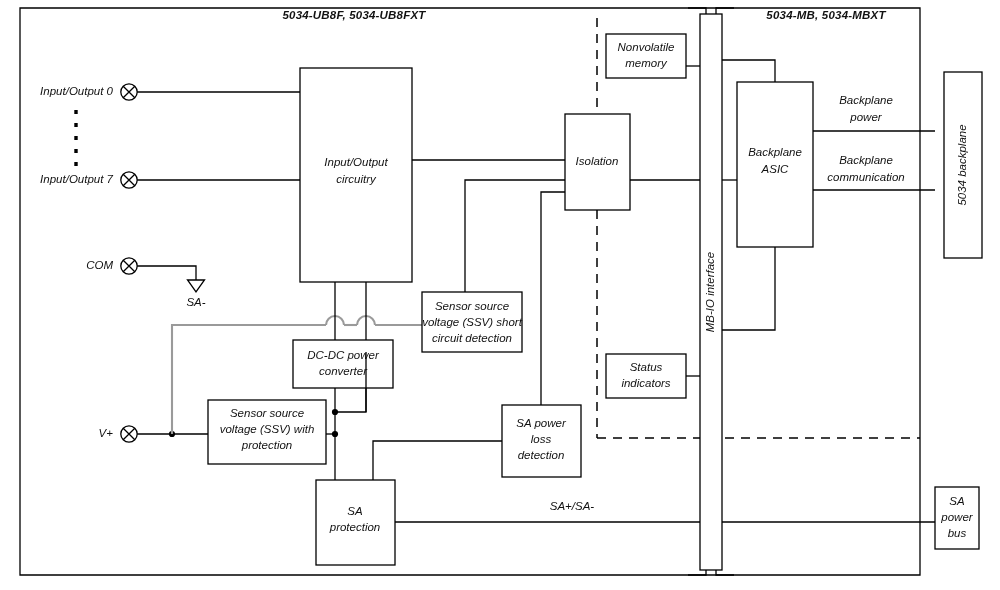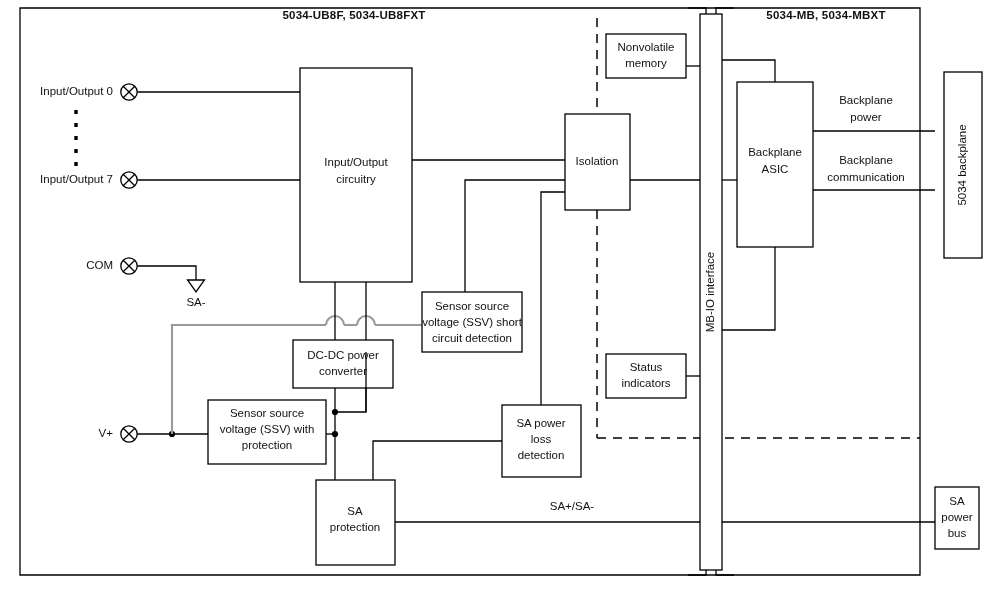--- a/index.html
+++ b/index.html
@@ -2,20 +2,21 @@
 <html><head>
 <meta charset="utf-8">
 <style>
   html,body{margin:0;padding:0;background:#ffffff;}
   #root{
     position:relative;
     width:1000px;height:590px;
     background:#ffffff;
     font-family:"Liberation Sans", sans-serif;
     overflow:hidden;
+    font-style:italic;
   }
   svg#diagram{position:absolute;left:0;top:0;width:1000px;height:590px;}
   .blk{fill:#ffffff;stroke:#000000;stroke-width:1.3;}
   .wire{stroke:#000000;stroke-width:1.3;fill:none;}
   .gwire{stroke:#9a9a9a;stroke-width:2.1;fill:none;}
   .frame{fill:none;stroke:#000000;stroke-width:1.3;}
   .dash{stroke:#000000;stroke-width:1.5;fill:none;stroke-dasharray:9 7;}
   .term{fill:#ffffff;stroke:#000000;stroke-width:1.3;}
   .termx{stroke:#000000;stroke-width:1.3;}
   .dot{fill:#000000;}

